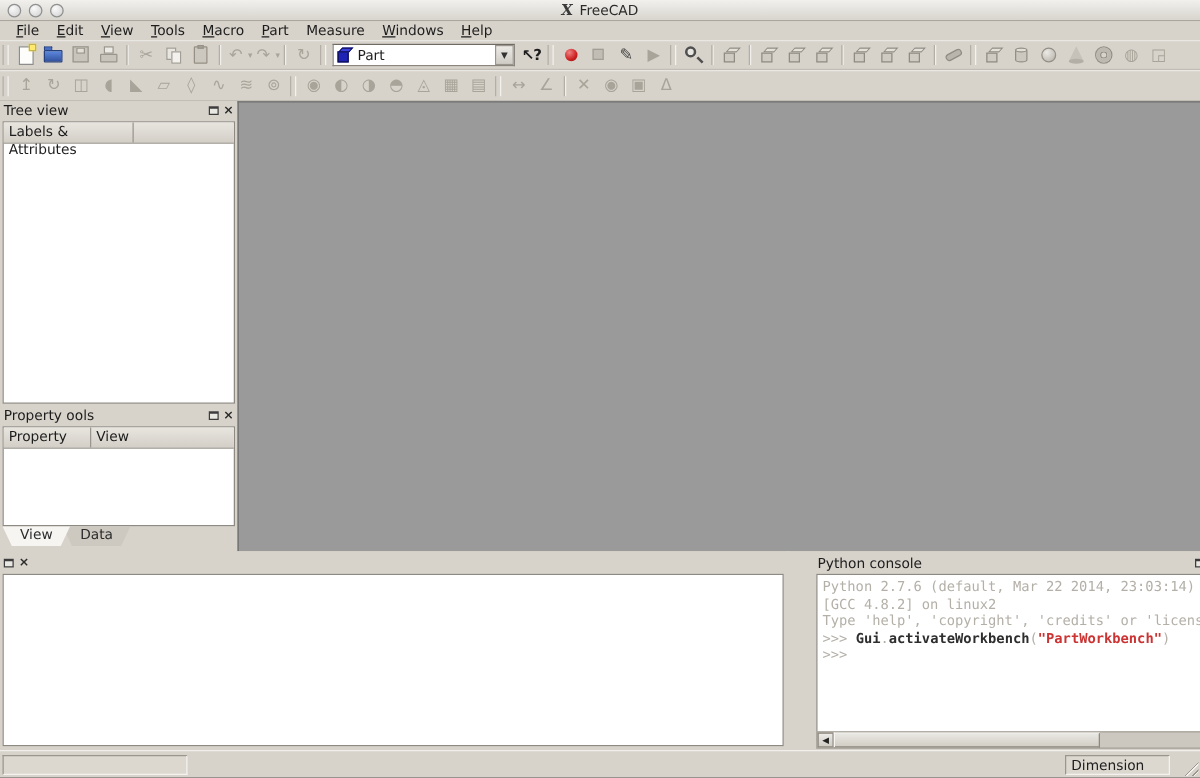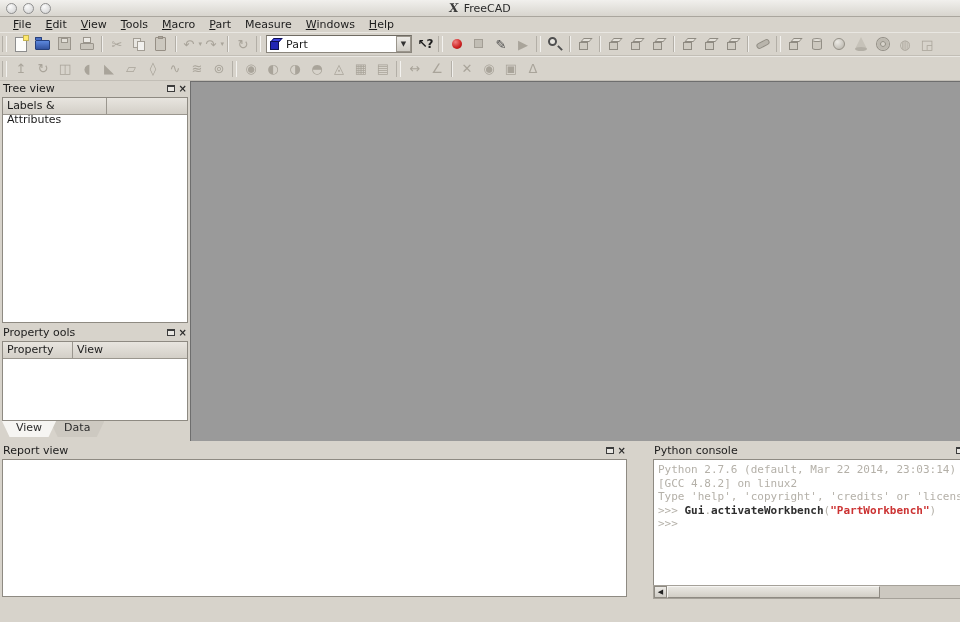--- a/index.html
+++ b/index.html
@@ -459,21 +459,20 @@
           </div>
       </div>
 
     </div>
     <div class="viewport" id="viewport" style="background: rgb(154, 154, 154);"></div>
   </div>
 
   <div class="bottomdocks">
     <div class="report-panel">
       <div class="dock-titlebar">
-        <span class="dock-title">Report view</span>
         <span class="dock-btns">
           <span class="float-btn"></span>
           <span class="close-btn">×</span>
         </span>
       </div>
       <div class="report-body"></div>
     </div>
     <div class="vsplit"></div>
     <div class="console-panel">
       <div class="dock-titlebar">
@@ -487,14 +486,19 @@
       <div class="hscroll">
         <span class="sb-btn">◀</span>
         <span class="sb-track">
             <span class="sb-thumb"></span>
           </span>
         <span class="sb-btn">▶</span>
       </div>
     </div>
   </div>
 
+  <div class="statusbar">
+    <span class="status-cell status-left"></span>
+    <span class="status-cell status-right">Dimension</span>
+    <span class="resize-grip"></span>
+  </div>
 
 </div>
 
 </body></html>

